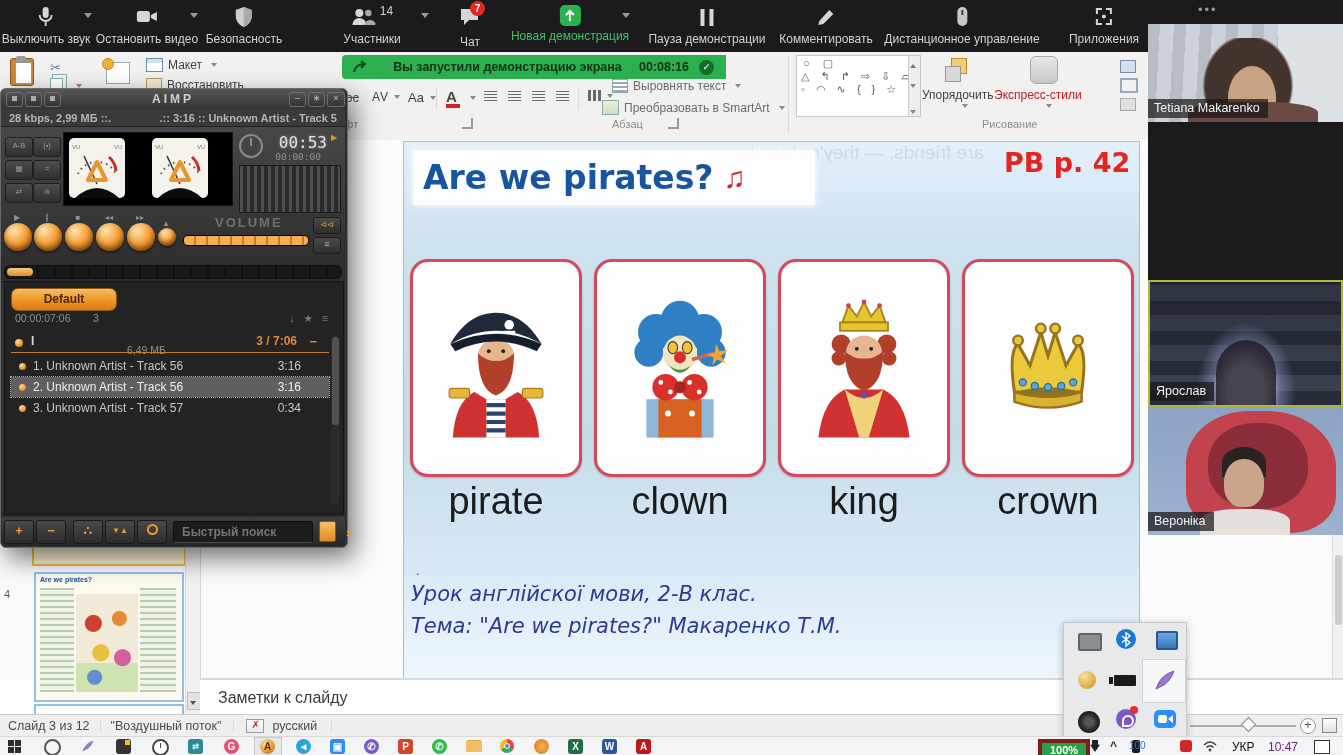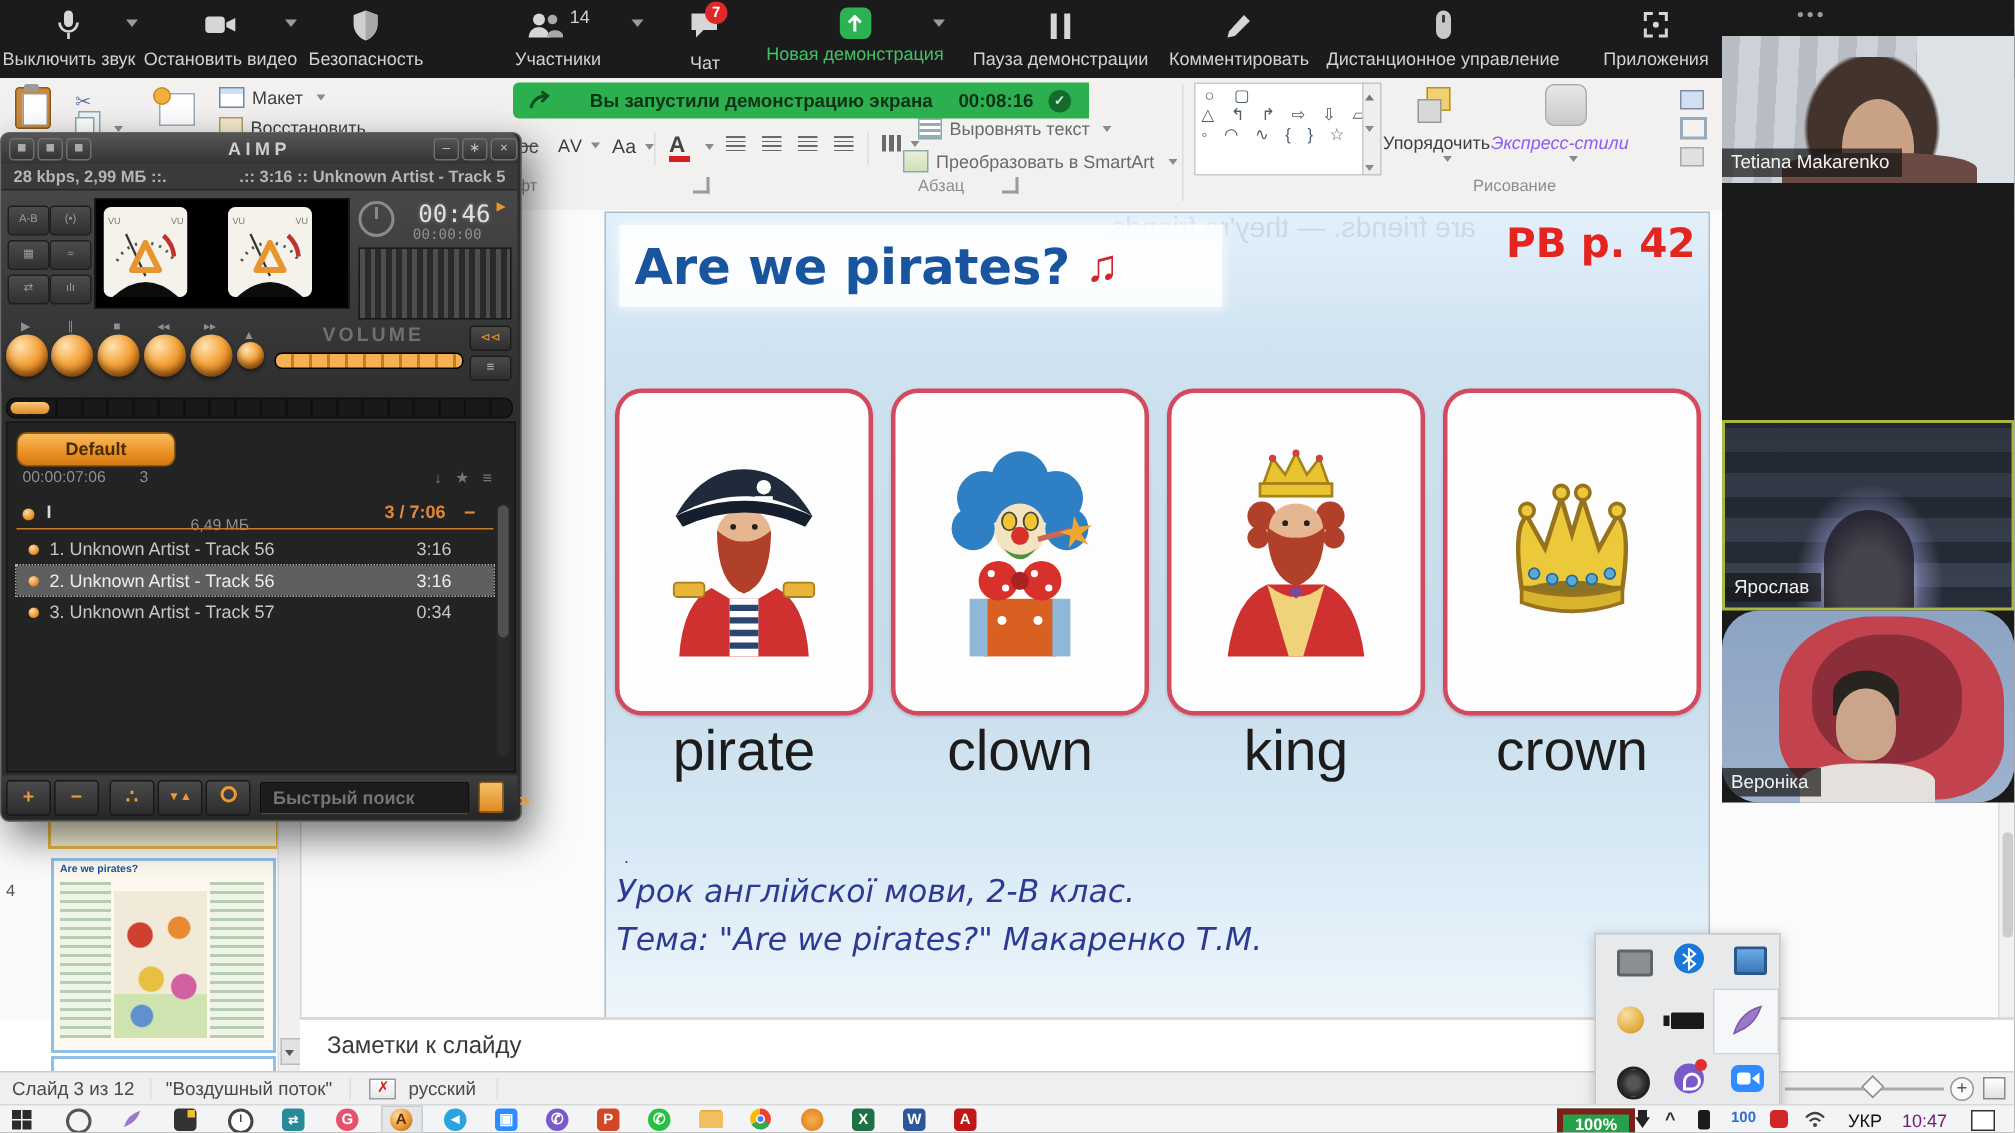--- a/index.html
+++ b/index.html
@@ -4,21 +4,21 @@
 <style>
   html,body{margin:0;padding:0;background:#777;}
   #stage{position:relative;width:1343px;height:755px;overflow:hidden;background:#fff;
          font-family:"Liberation Sans",sans-serif;}
   .ab{position:absolute;}
   .flx{display:flex;align-items:center;}
 
   
   #ribbon{left:0;top:52px;width:1343px;height:88px;background:#f2f1ef;border-bottom:1px solid #cfcfcf;z-index:1;}
   .ribtxt{font-size:12px;color:#3f3f3f;white-space:nowrap;}
-  .ribgray{font-size:12px;color:#8b5cf6;white-space:nowrap;font-style:italic;}
+  .ribgray{font-size:12px;color:#b91c1c;white-space:nowrap;}
   .griblab{font-size:11px;color:#8d8d8d;white-space:nowrap;}
   .dd{width:0;height:0;border-left:3px solid transparent;border-right:3px solid transparent;border-top:4px solid #8a8a8a;display:inline-block;margin-left:4px;vertical-align:middle;}
   .vline{width:1px;background:#dcdcdc;}
   .alico{width:13px;height:11px;background:repeating-linear-gradient(0deg,#6a6a6a 0 1px,transparent 1px 3px);}
   .launch{width:9px;height:9px;border-right:2px solid #9a9a9a;border-bottom:2px solid #9a9a9a;}
   .shapebox{font-size:11px;color:#4d5d6e;letter-spacing:5px;white-space:nowrap;}
 
   
   #editpane{left:200px;top:140px;width:1143px;height:540px;background:#fbfbfb;z-index:1;}
   #slide{left:403px;top:141px;width:735px;height:537px;z-index:2;
@@ -394,21 +394,21 @@
           <line x1="28" y1="46" x2="15" y2="18" stroke="#333" stroke-width="1.5"></line>
           <path d="M28 24 L37 42 H19 Z" fill="none" stroke="#e8952f" stroke-width="4" stroke-linejoin="round"></path>
           <path d="M6 60 Q28 40 50 60 Z" fill="#0c0c0c"></path>
           <text x="3" y="11" font-size="6" fill="#777">VU</text>
             <text x="45" y="11" font-size="6" fill="#777">VU</text>
         </svg>
       </div>
       <div class="ab" style="left:238px;top:7px;width:20px;height:20px;border:2px solid #8a8a8a;border-radius:50%;">
         <div style="width:2px;height:8px;background:#8a8a8a;margin:2px auto 0;"></div>
       </div>
-      <div class="ab" style="left:264px;top:6px;width:62px;text-align:right;font-family:'DejaVu Sans Mono',monospace;font-size:16px;color:#e2e2e2;text-shadow:0 0 3px #888;">00:46</div>
+      <div class="ab" style="left:264px;top:6px;width:62px;text-align:right;font-family:'DejaVu Sans Mono',monospace;font-size:16px;color:#e2e2e2;text-shadow:0 0 3px #888;">00:53</div>
       <div class="ab" style="left:330px;top:6px;color:#e8952f;font-size:8px;">▶</div>
       <div class="ab" style="left:256px;top:24px;width:64px;text-align:right;font-family:'DejaVu Sans Mono',monospace;font-size:9.5px;color:#909090;">00:00:00</div>
       <div class="ab" style="left:238px;top:38px;width:100px;height:46px;background-color:#2a2a2a;border:1px solid #1a1a1a;
            background-image:repeating-linear-gradient(90deg,#4e4e4e 0 3px,transparent 3px 7px),repeating-linear-gradient(0deg,#2a2a2a 0 2px,transparent 2px 6px);"></div>
 
       <span class="tglyph" style="left:16px;top:86px;">▶</span>
       <span class="tglyph" style="left:46px;top:86px;">∥</span>
       <span class="tglyph" style="left:77px;top:86px;">■</span>
       <span class="tglyph" style="left:108px;top:86px;">◂◂</span>
       <span class="tglyph" style="left:139px;top:86px;">▸▸</span>
@@ -596,21 +596,21 @@
     </div>
 
 
     <div class="vtile" style="top:280px;height:127px;background:linear-gradient(#2e3440,#3a4250);box-sizing:border-box;border:2px solid #aab840;">
       <div class="ab" style="left:0;top:0;width:191px;height:123px;background:repeating-linear-gradient(0deg,rgba(20,24,32,.5) 0 14px,transparent 14px 30px);"></div>
       <div class="ab" style="left:46px;top:40px;width:100px;height:86px;background:radial-gradient(ellipse at 50% 80%,#e9e4ff 0 26%,rgba(160,160,220,.45) 48%,transparent 70%);"></div>
       <div class="ab" style="left:66px;top:58px;width:60px;height:66px;background:rgba(30,26,34,.8);border-radius:50% 50% 0 0;"></div>
       <div class="vname">Ярослав</div>
     </div>
 
-    <div class="vtile" style="top:407px;height:128px;background:linear-gradient(#8ca3c2,#9db2cd);border-radius:25px;">
+    <div class="vtile" style="top:407px;height:128px;background:linear-gradient(#8ca3c2,#9db2cd);">
       <div class="ab" style="left:38px;top:4px;width:150px;height:122px;background:#c2424e;border-radius:42% 46% 30% 34%;"></div>
       <div class="ab" style="left:60px;top:16px;width:100px;height:86px;background:#8c2e3a;border-radius:46%;"></div>
       <div class="ab" style="left:74px;top:40px;width:44px;height:30px;background:#2a2420;border-radius:50% 50% 0 0;"></div>
       <div class="ab" style="left:76px;top:52px;width:40px;height:48px;background:#caa58c;border-radius:48% 48% 42% 42%;"></div>
       <div class="ab" style="left:52px;bottom:-4px;width:90px;height:30px;background:#e6e0dc;border-radius:40% 40% 0 0;"></div>
       <div class="vname">Вероніка</div>
     </div>
   </div>
 
   <div class="ab" id="tpop">
@@ -674,21 +674,21 @@
       </div>
     <div class="tico" style="left:534px;background:radial-gradient(circle,#f8b050,#d87a18);border-radius:50%;"></div>
     <div class="tico" style="left:568px;background:#1e7145;">X</div>
     <div class="tico" style="left:602px;background:#2b579a;">W</div>
     <div class="tico" style="left:636px;background:#c01818;">A</div>
 
     <div class="ab" style="left:1038px;top:2px;width:44px;height:14px;background:#27a149;border:4px solid #7f1d1d;color:#fff;font-size:11px;font-weight:bold;text-align:center;line-height:14px;">100%</div>
     <div class="ab" style="left:1090px;top:3px;width:10px;height:12px;background:#222;clip-path:polygon(20% 0,80% 0,80% 40%,100% 40%,50% 100%,0 40%,20% 40%);"></div>
     <div class="ab" style="left:1110px;top:2px;font-size:12px;font-weight:bold;color:#333;">^</div>
     <div class="ab" style="left:1132px;top:3px;width:8px;height:13px;background:#1a1a1a;border-radius:2px;"></div>
-    <div class="ab" style="left:1154px;top:3px;font-size:10px;color:#2a6fd0;font-weight:bold;">100</div>
+    <div class="ab" style="left:1129px;top:3px;font-size:10px;color:#2a6fd0;font-weight:normal;">100</div>
     <div class="ab" style="left:1180px;top:3px;width:12px;height:12px;background:#d02828;border-radius:3px;"></div>
     <svg class="ab" style="left:1202px;top:3px;" width="16" height="12" viewBox="0 0 16 12">
       <path d="M2 5 Q8 -1 14 5 M4.5 7.5 Q8 4 11.5 7.5" fill="none" stroke="#444" stroke-width="1.5"></path>
         <circle cx="8" cy="10" r="1.4" fill="#444"></circle>
     </svg>
     <div class="ab" style="left:1232px;top:3px;font-size:12px;color:#111;">УКР</div>
     <div class="ab" style="left:1268px;top:3px;font-size:12px;color:#701a75;">10:47</div>
     <div class="ab" style="left:1314px;top:3px;width:14px;height:12px;border:1px solid #333;background:#fff;"></div>
   </div>
 

